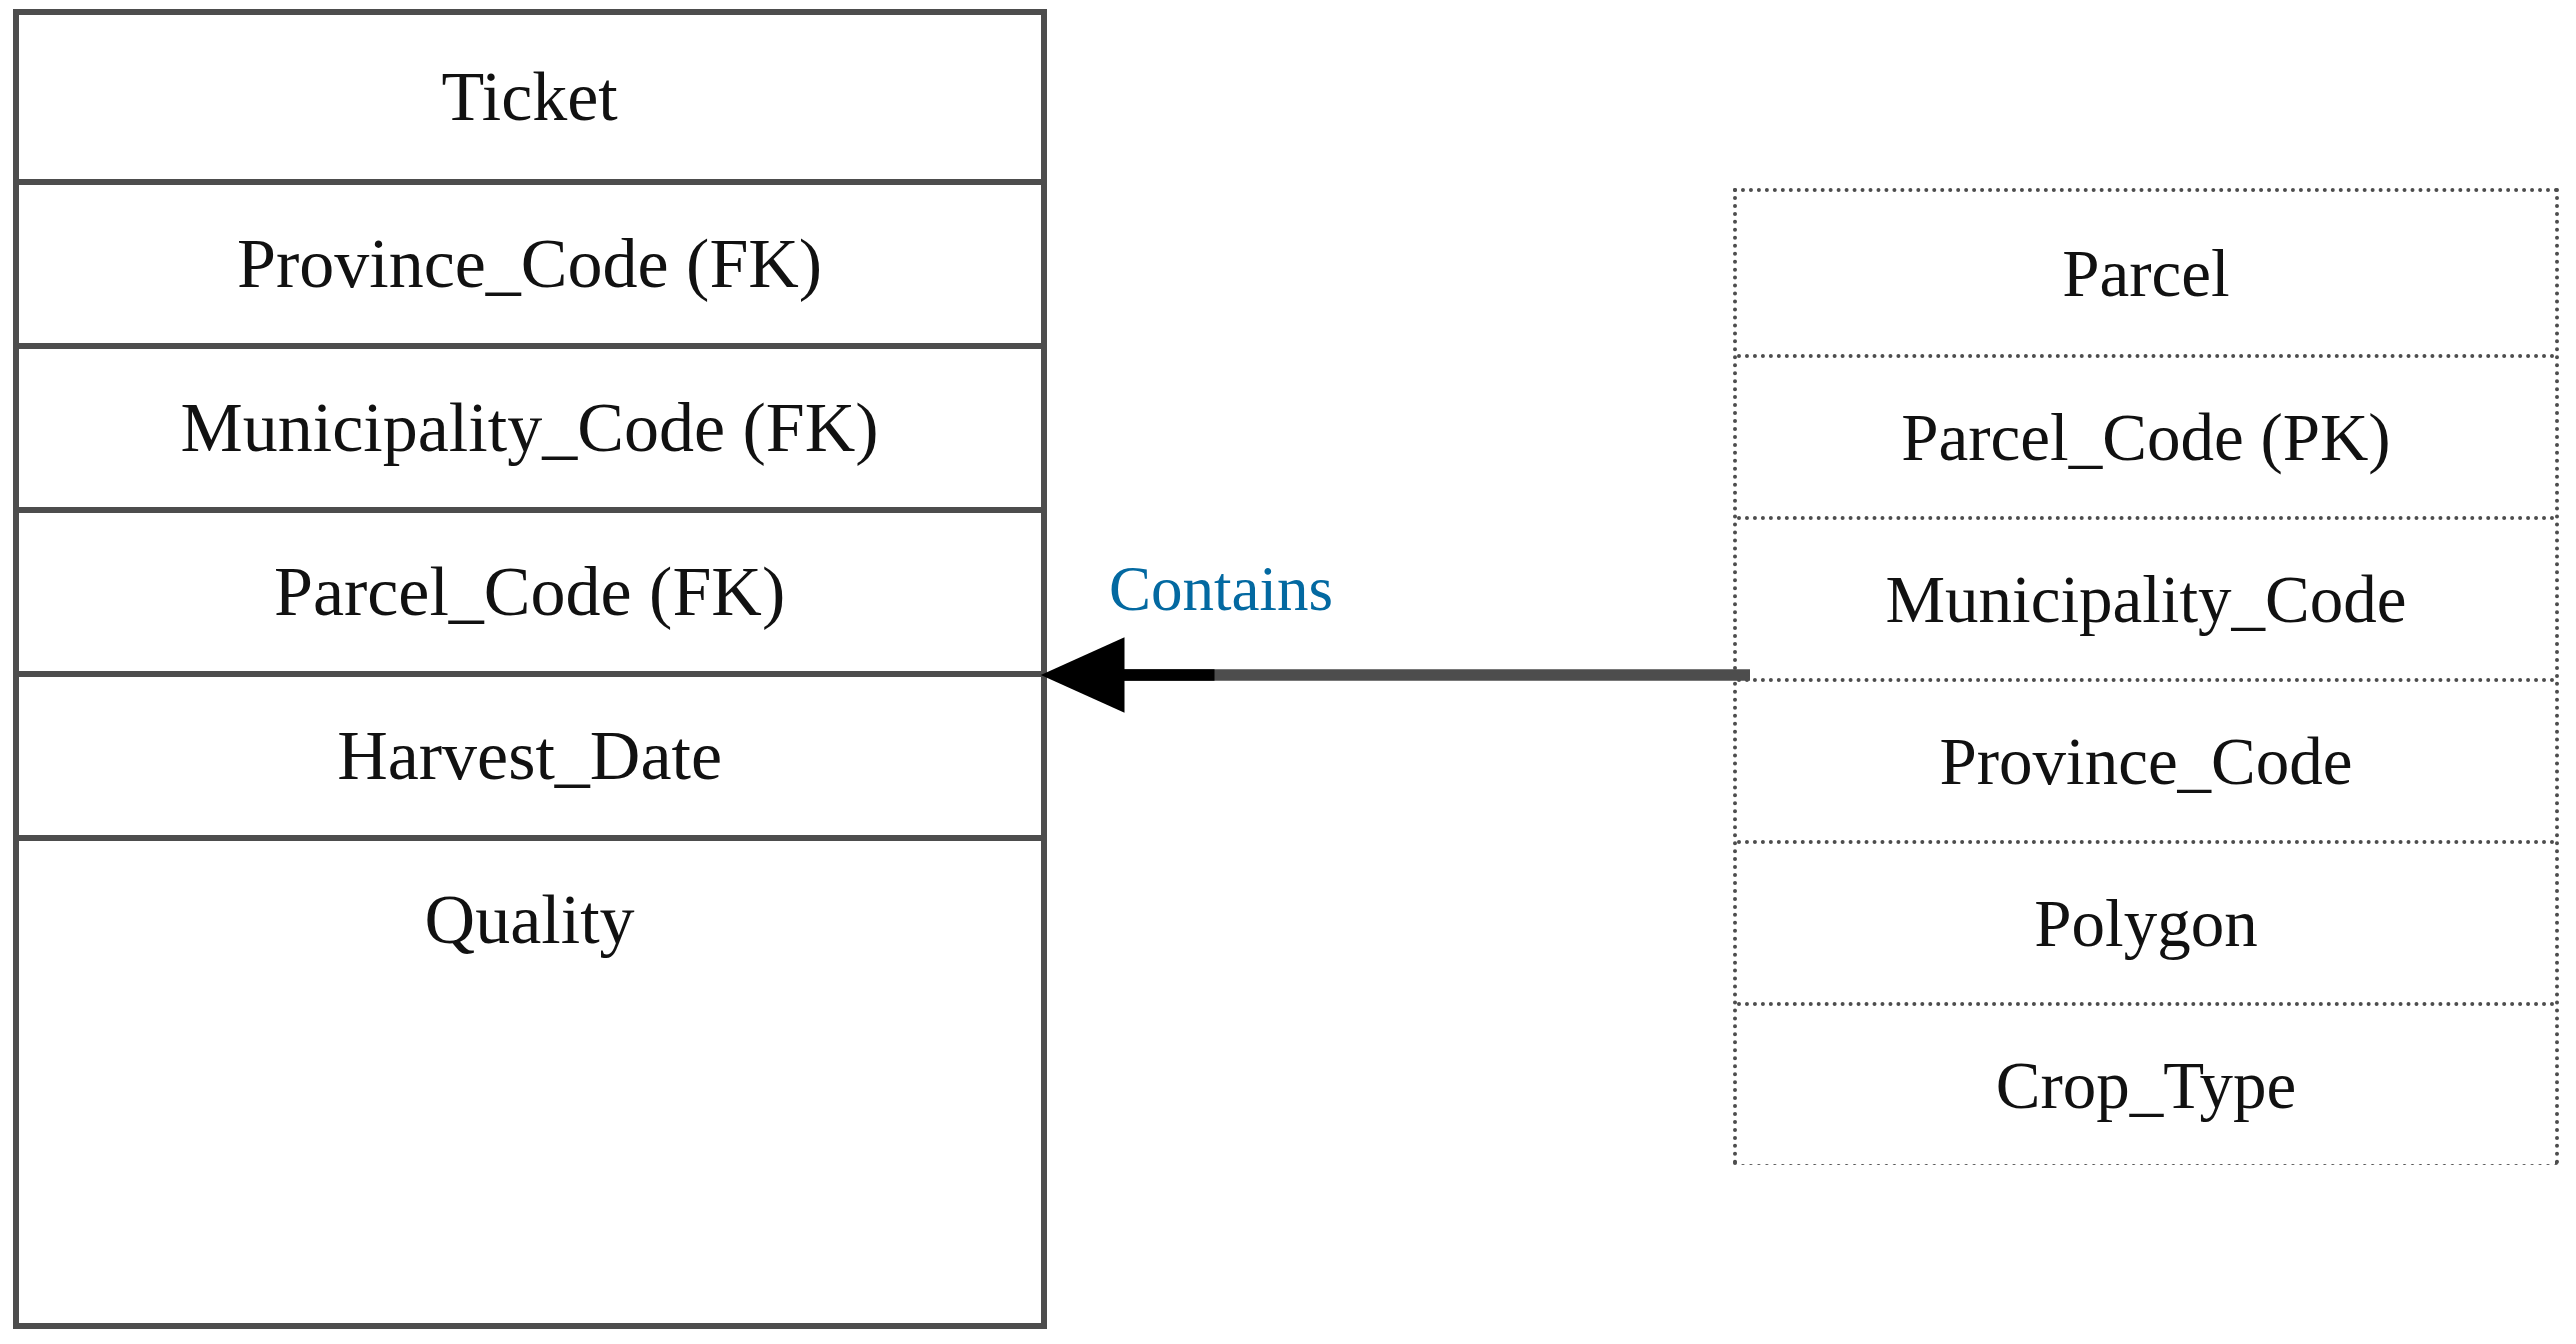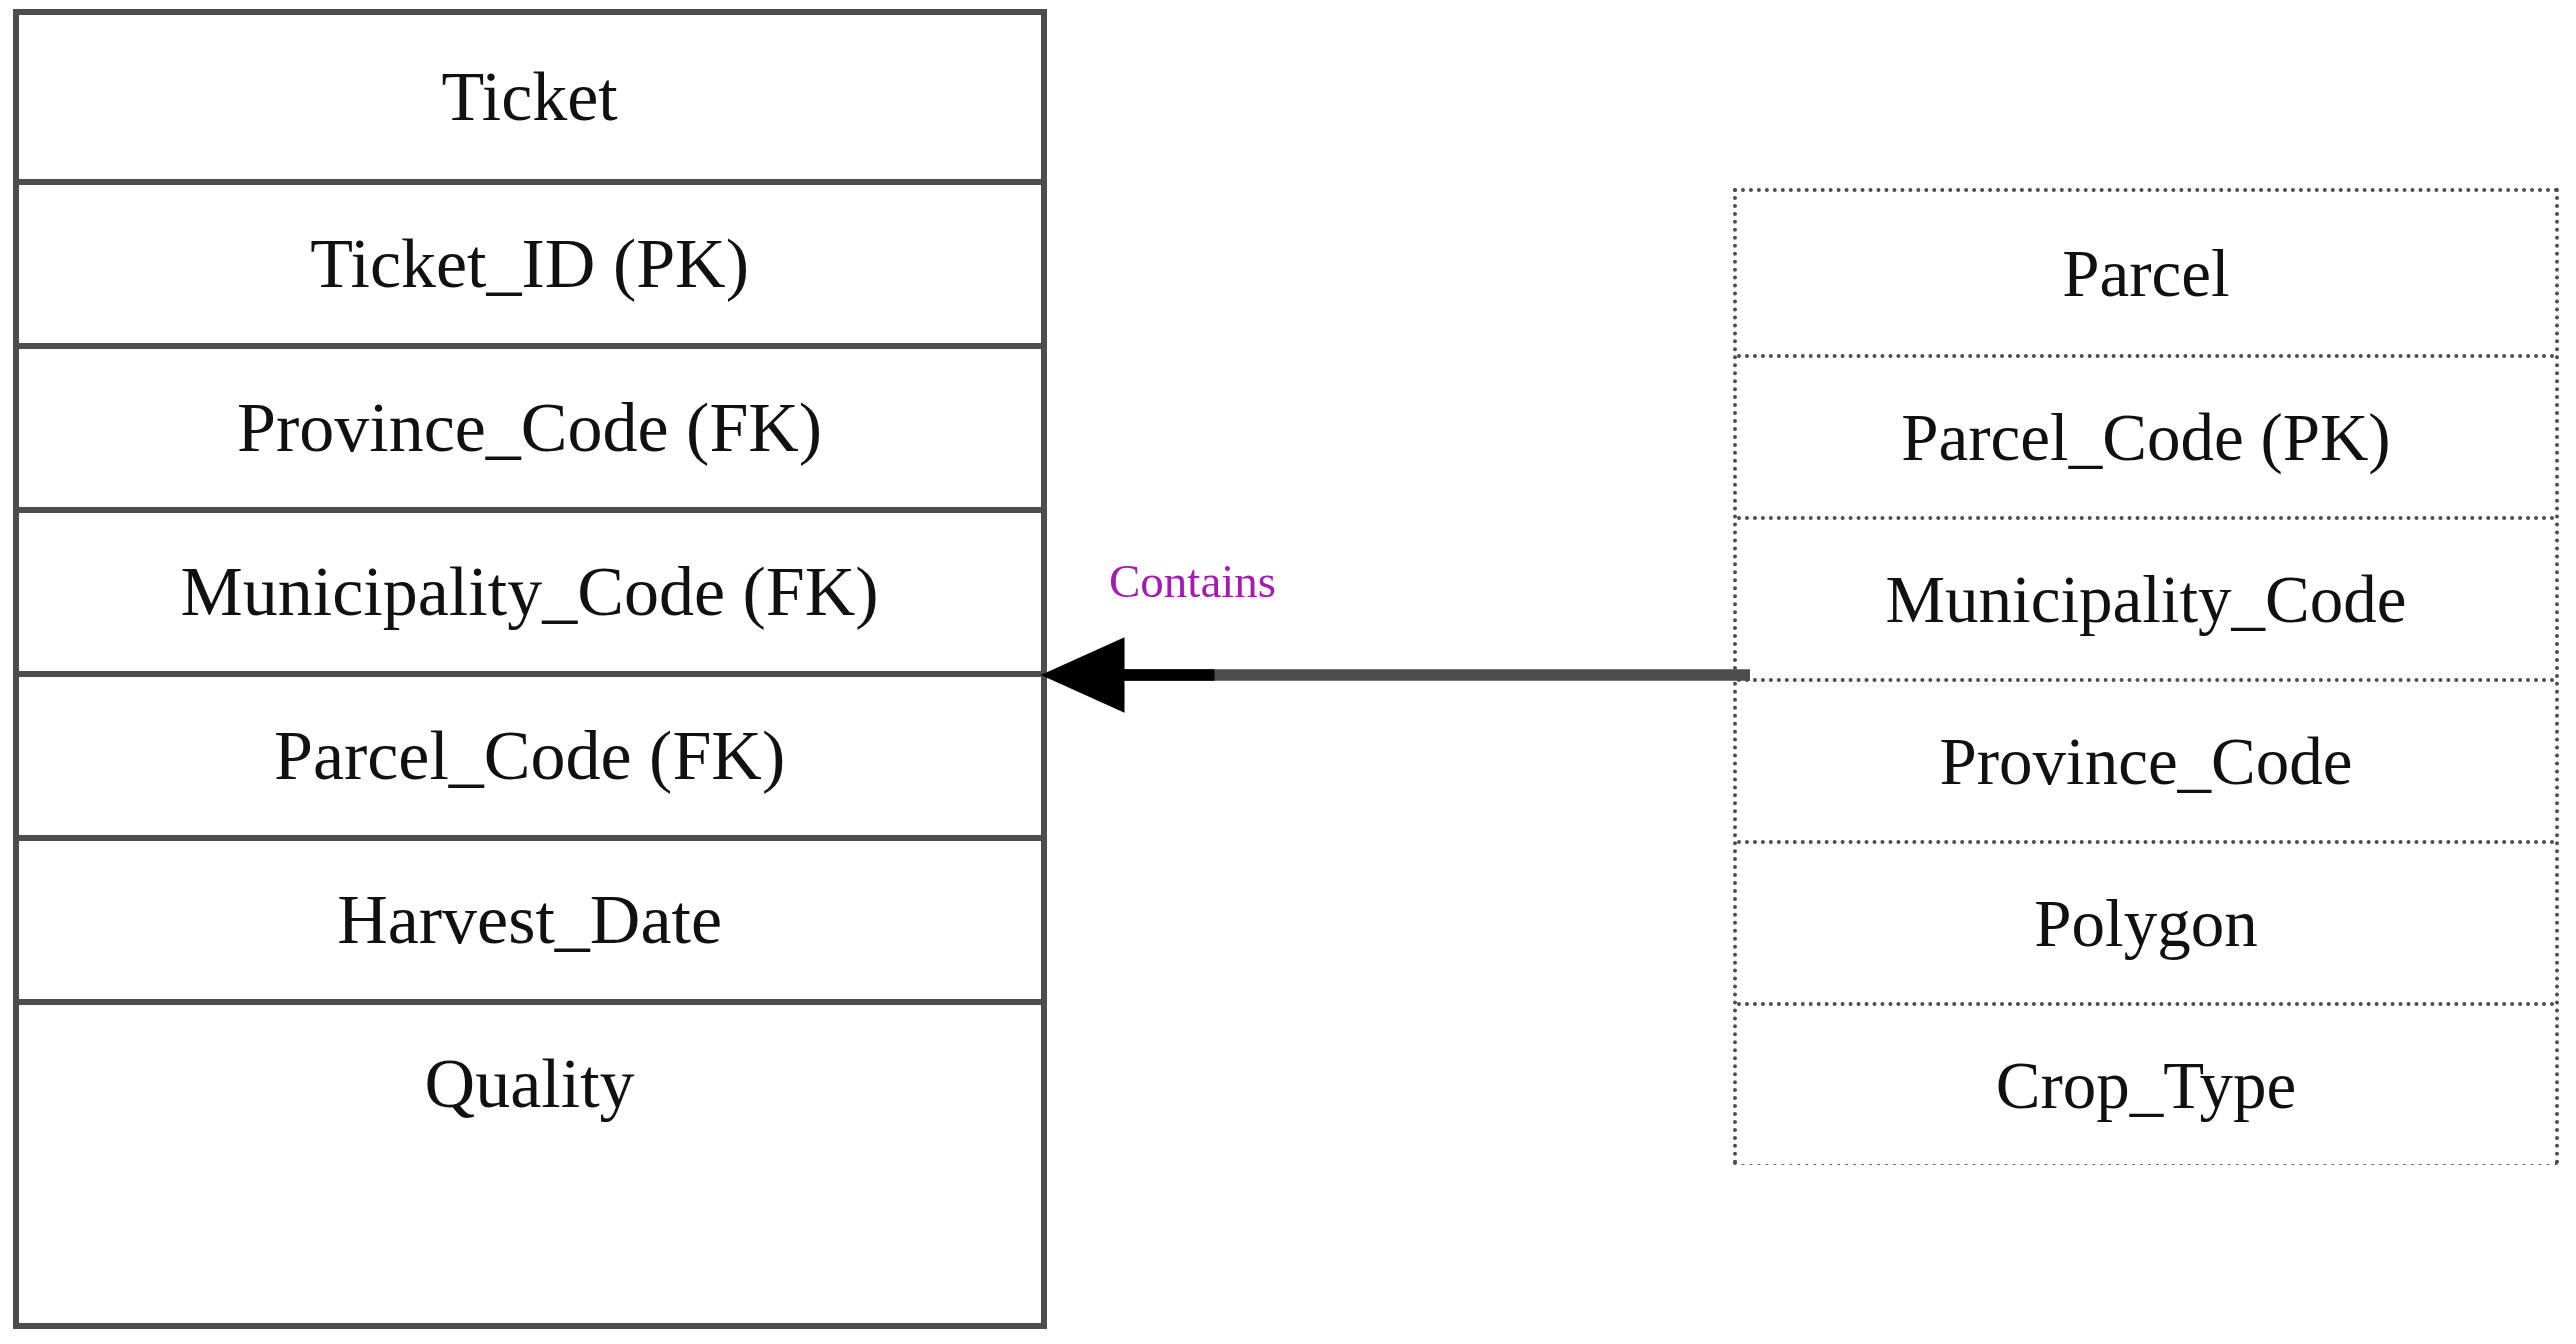--- a/index.html
+++ b/index.html
@@ -87,42 +87,39 @@
     position: absolute;
     left: 1039px;
     top: 558px;
     width: 711px;
     height: 162px;
   }
   #rel-label {
     position: absolute;
     left: 70px;
     top: 0px;
-    font-size: 47px;
+    font-size: 63px;
     line-height: 1;
     white-space: nowrap;
-    color: #a21caf;
+    color: #0369a1;
   }
   #rel-svg {
     position: absolute;
     left: 0;
     top: 0;
   }
 </style>
 </head>
 <body>
 
 <div id="canvas">
 
   <div class="entity solid" id="ticket-entity">
     <div class="ent-row">
       <span class="ent-label">Ticket</span>
-    </div>
-    <div class="ent-row">
-      <span class="ent-label">Ticket_ID (PK)</span>
     </div>
     <div class="ent-row">
       <span class="ent-label">Province_Code (FK)</span>
     </div>
     <div class="ent-row">
       <span class="ent-label">Municipality_Code (FK)</span>
     </div>
     <div class="ent-row">
       <span class="ent-label">Parcel_Code (FK)</span>
     </div>

